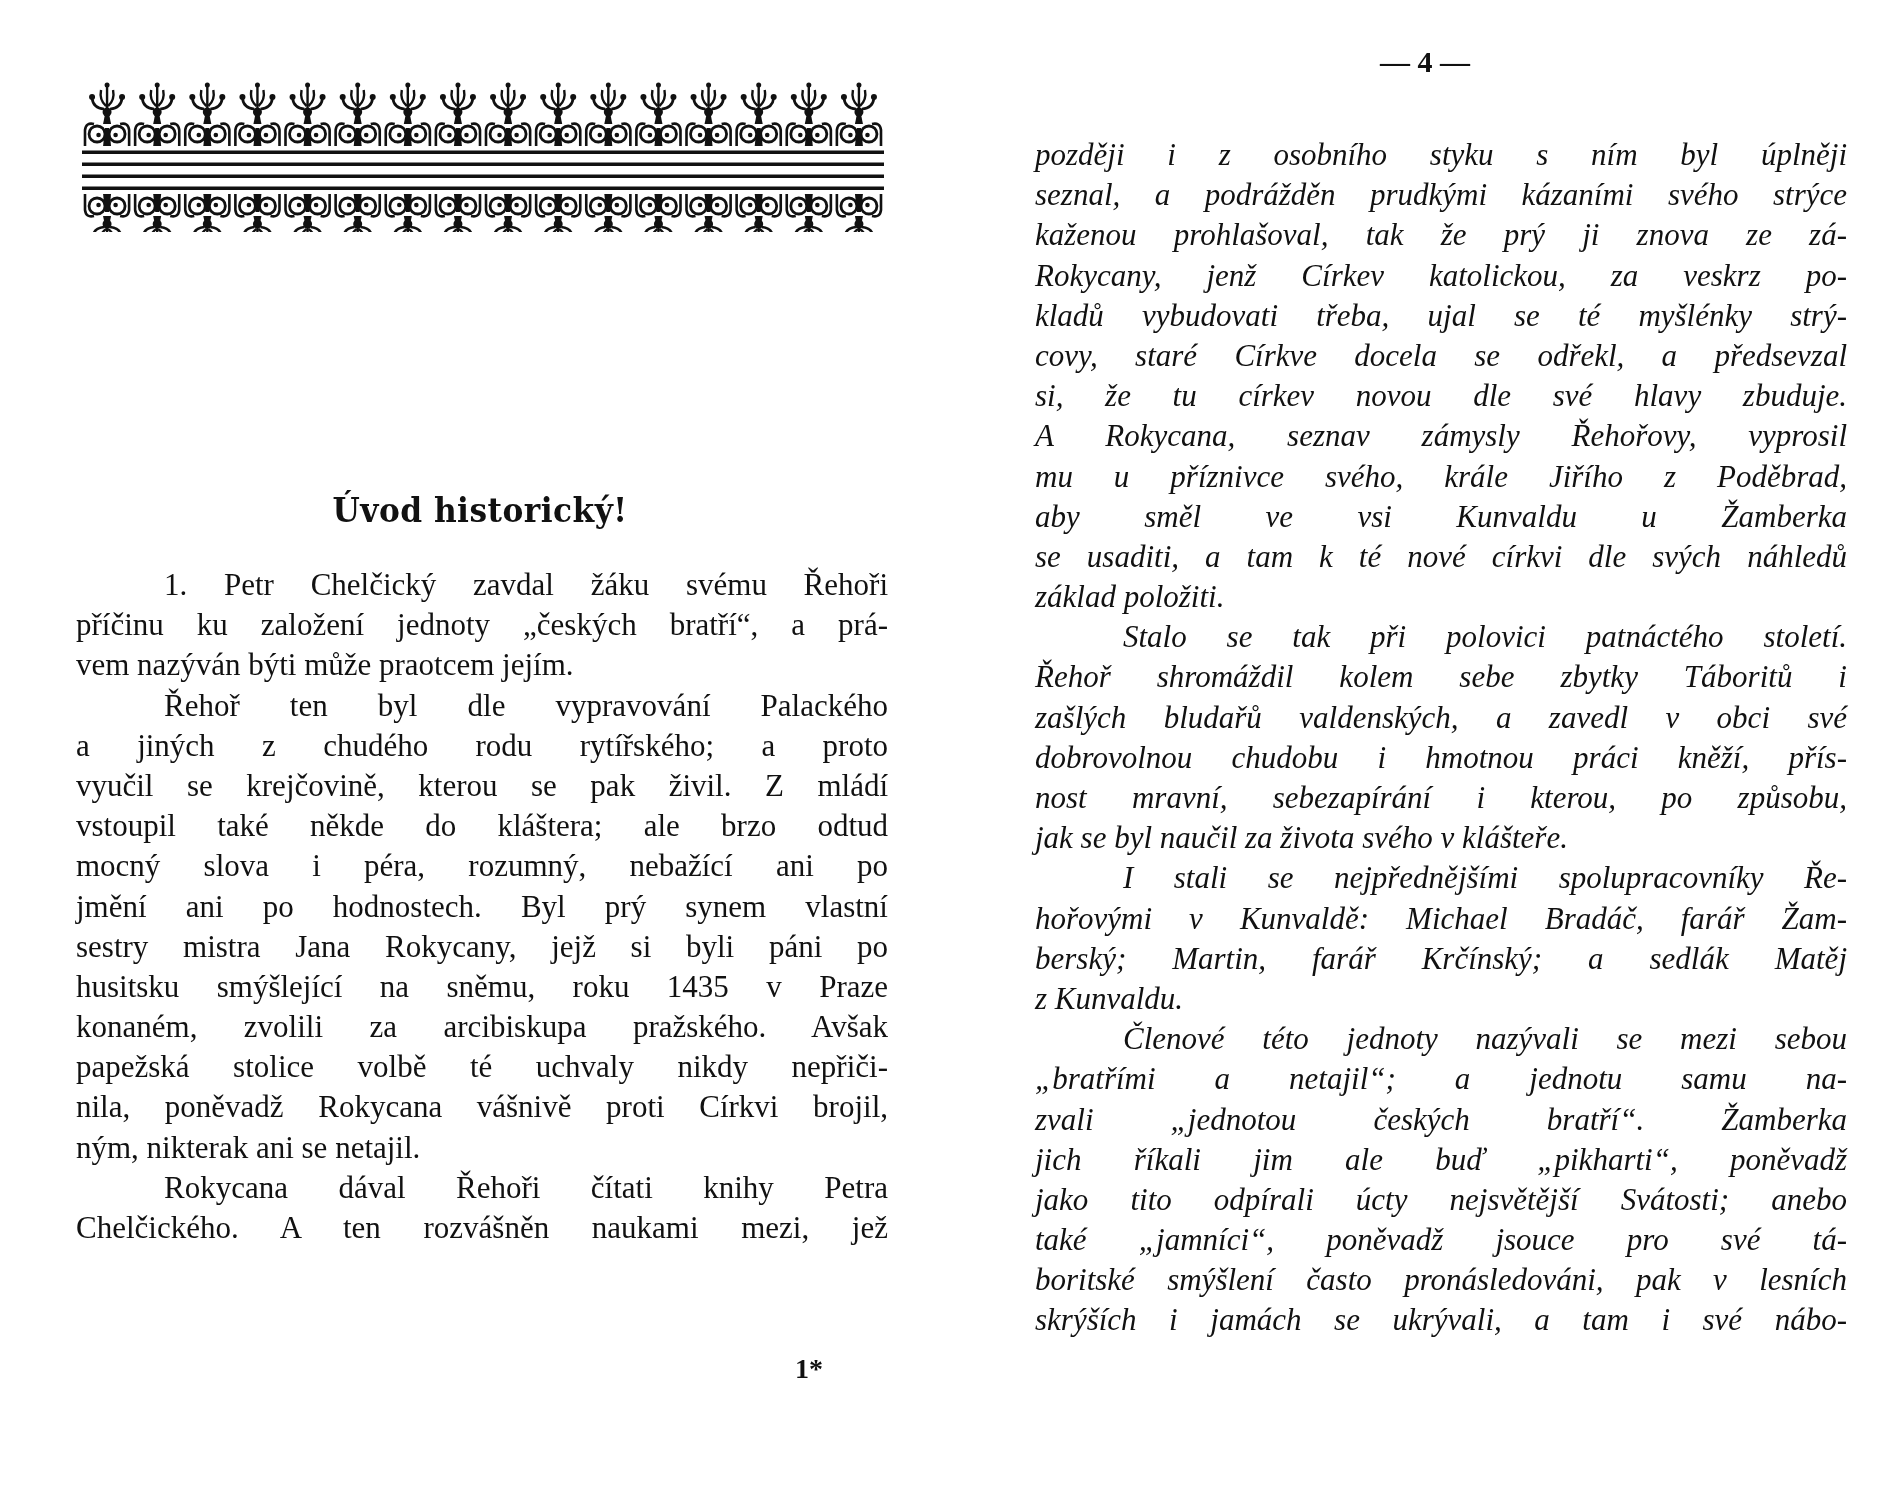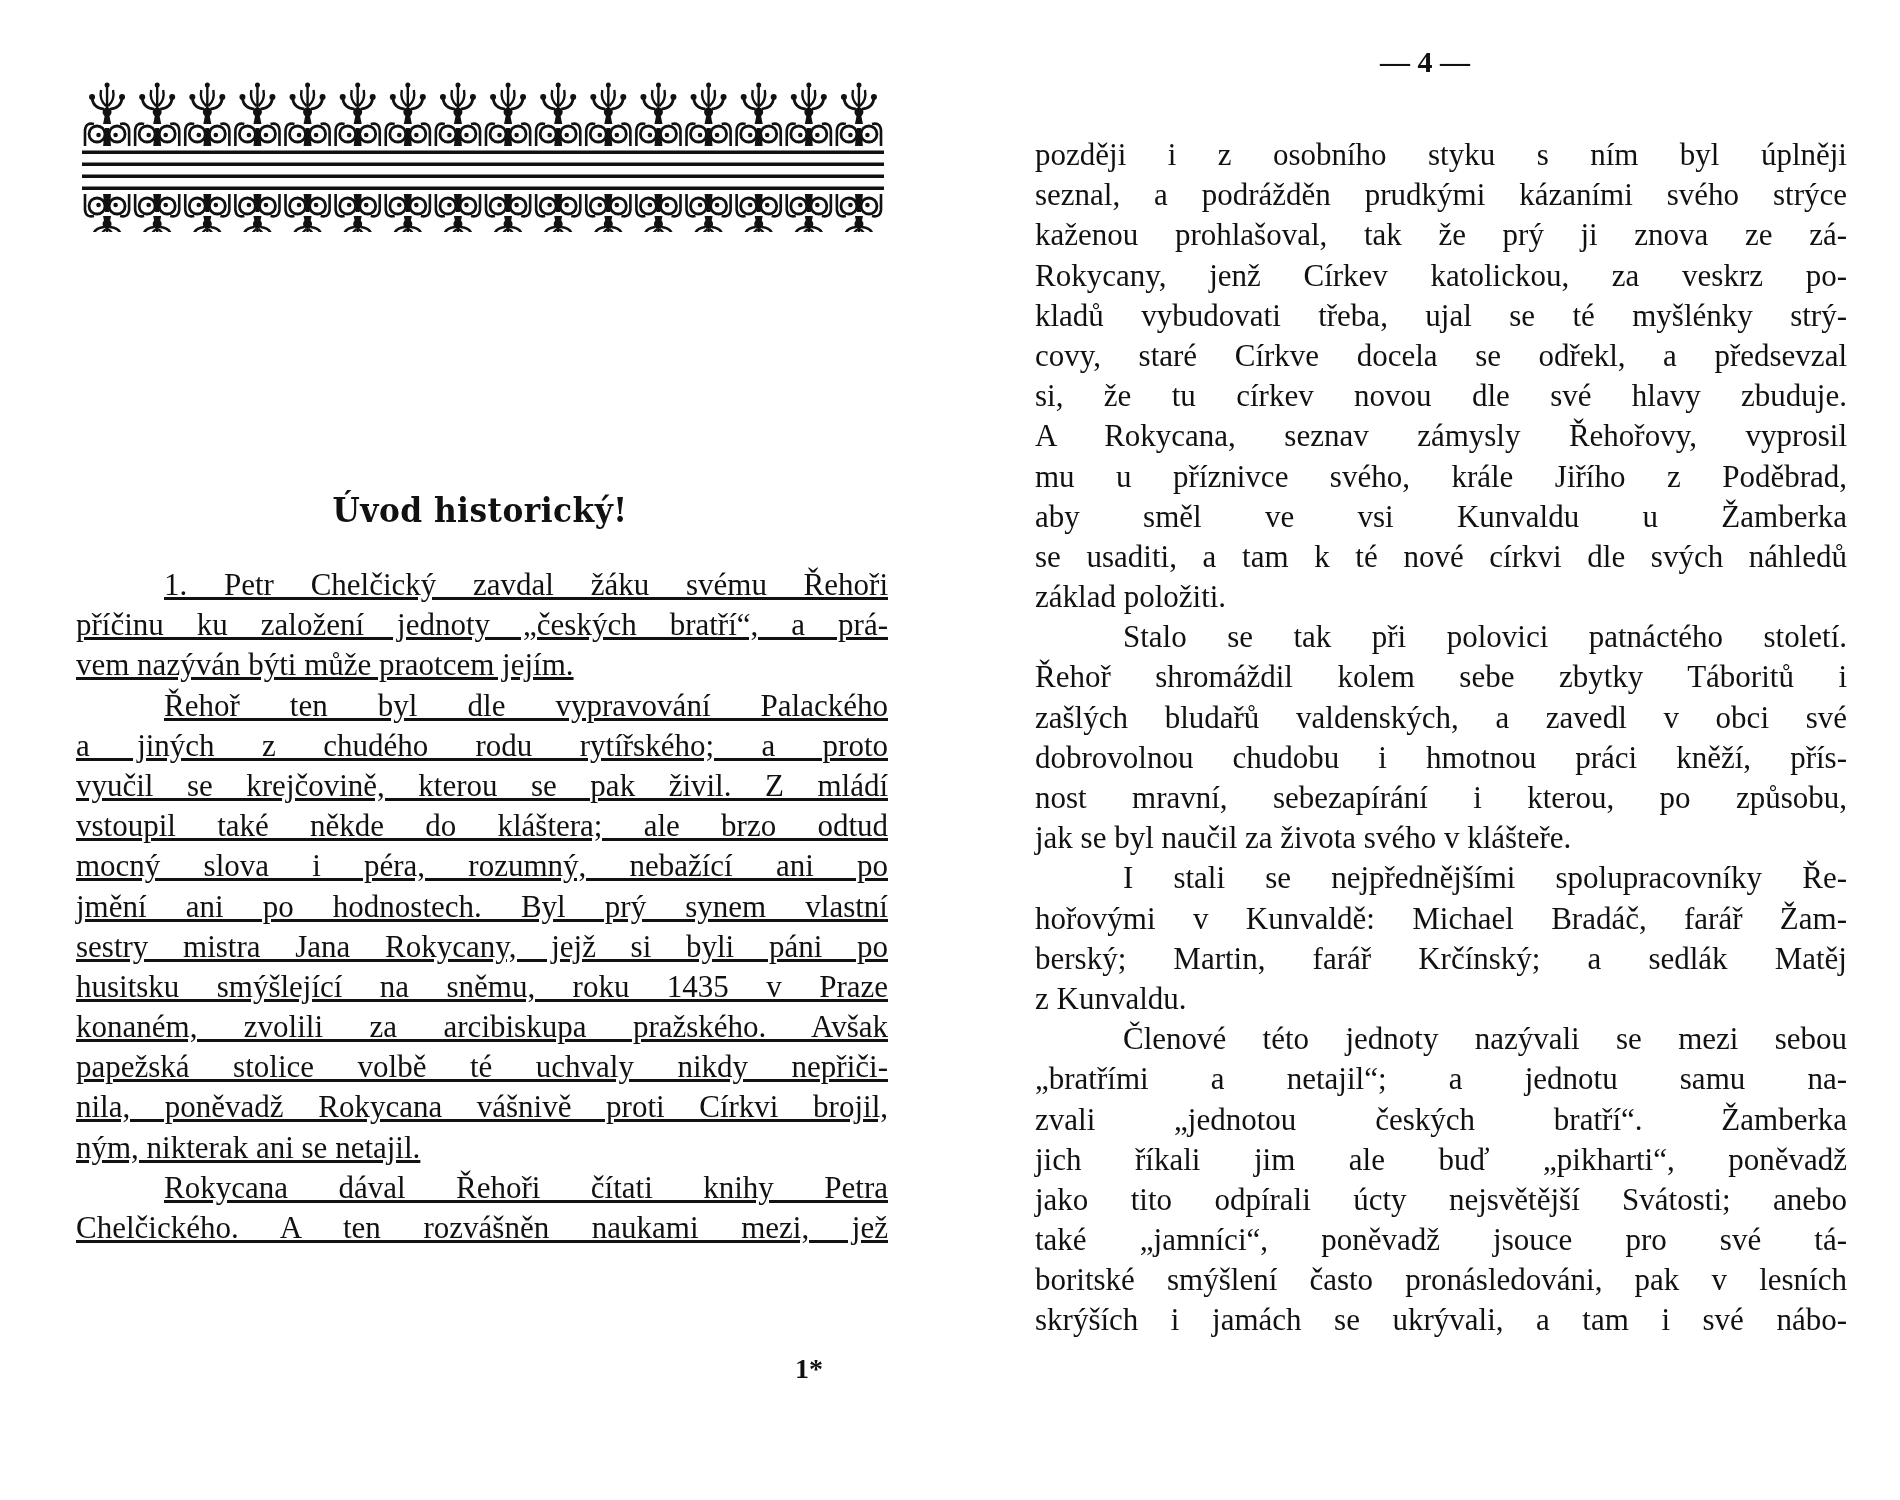--- a/index.html
+++ b/index.html
@@ -10,22 +10,22 @@
   .page-right { left:950px; width:950px; }
 
   .ornament { position:absolute; left:82px; top:82px; width:802px; height:150px; }
   .ornament svg { display:block; }
 
   .chapter-title { position:absolute; left:0; width:960px; top:490px; text-align:center;
     font-family:"DejaVu Serif", serif; font-weight:bold; font-size:34px; letter-spacing:0.5px; transform:scaleX(0.92); }
 
   .text-block { position:absolute; font-size:31px; line-height:40.2px;
     font-family:"Liberation Serif", serif; transform-origin:left top; }
-  .left-text { left:76px; top:565px; width:812px;text-decoration:underline; }
-  .right-text { left:85px; top:135px; width:812px; }
+  .left-text { left:76px; top:565px; width:812px; }
+  .right-text { left:85px; top:135px; width:812px;font-style:italic; }
 
   .line { display:block; white-space:nowrap; text-align:justify; text-align-last:justify; height:40.2px; overflow:visible; }
   .line.last { text-align-last:left; }
   .line.indent { padding-left:88px; }
 
   .page-number { position:absolute; left:0; width:950px; top:45px; text-align:center; font-size:30px; font-weight:bold; }
   .signature { position:absolute; left:795px; top:1353px; font-size:28px; font-weight:bold; }
 </style>
 </head>
 <body>

